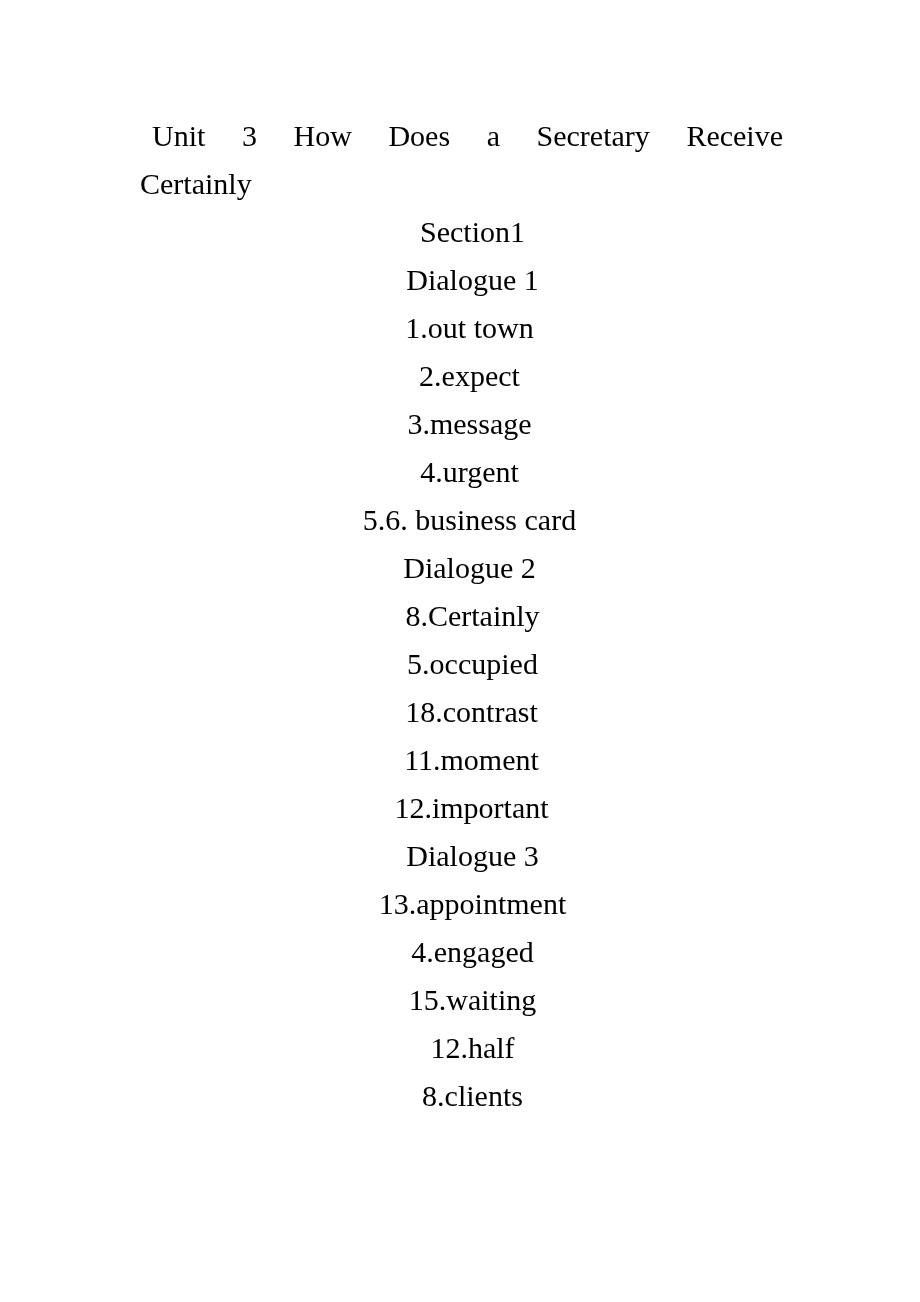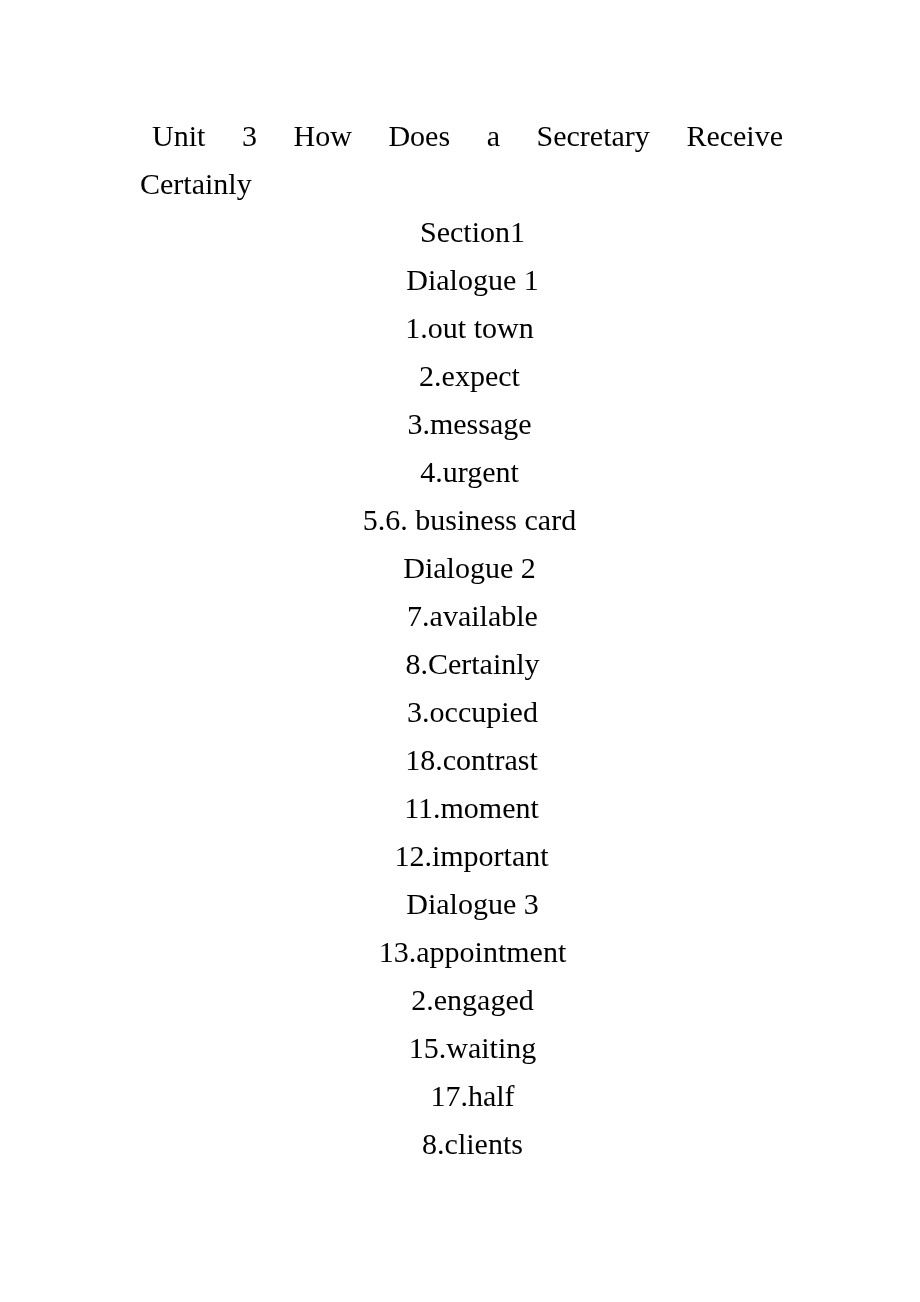--- a/index.html
+++ b/index.html
@@ -91,28 +91,27 @@
     <p class="line ind-section">Section1</p>
 
     <p class="line ind-section">Dialogue 1</p>
     <p class="line ind-item">1.out town</p>
     <p class="line ind-item">2.expect</p>
     <p class="line ind-item">3.message</p>
     <p class="line ind-item">4.urgent</p>
     <p class="line ind-item">5.6. business card</p>
 
     <p class="line ind-dialogue2">Dialogue 2</p>
-    <p class="line ind-item-b">7.available</p>
     <p class="line ind-item-b">8.Certainly</p>
-    <p class="line ind-item-b">3.occupied</p>
+    <p class="line ind-item-b">5.occupied</p>
     <p class="line ind-item-c">18.contrast</p>
     <p class="line ind-item-c">11.moment</p>
     <p class="line ind-item-c">12.important</p>
 
     <p class="line ind-dialogue3">Dialogue 3</p>
     <p class="line ind-item-d">13.appointment</p>
-    <p class="line ind-item-d">2.engaged</p>
+    <p class="line ind-item-d">4.engaged</p>
     <p class="line ind-item-d">15.waiting</p>
-    <p class="line ind-item-d">17.half</p>
+    <p class="line ind-item-d">12.half</p>
     <p class="line ind-item-d">8.clients</p>
 
   </div>
 </div>
 
 </body></html>

